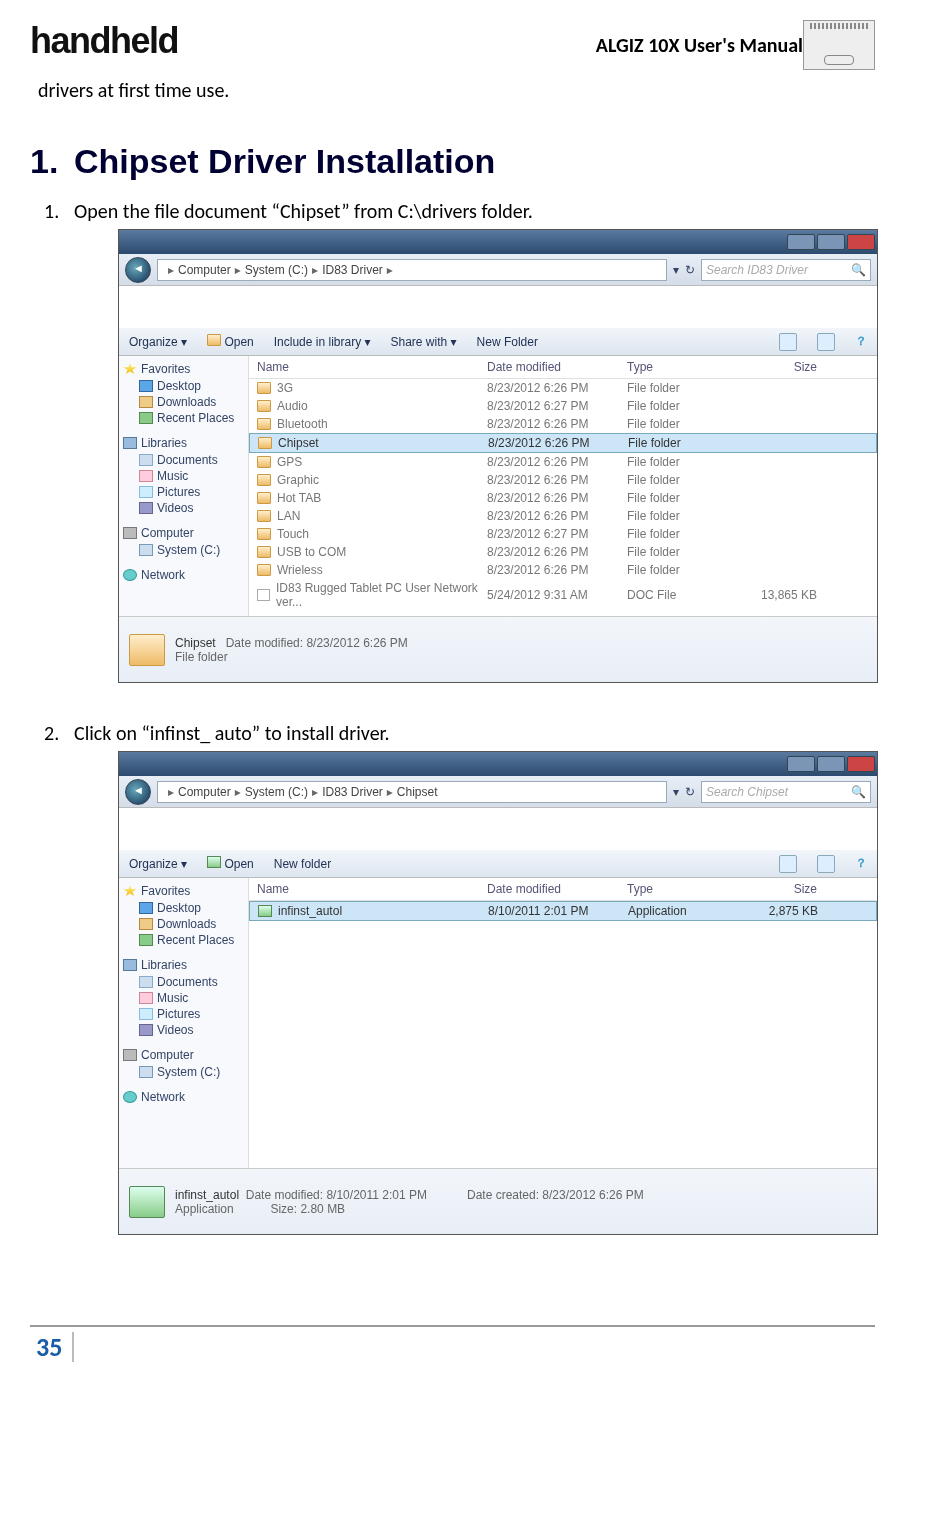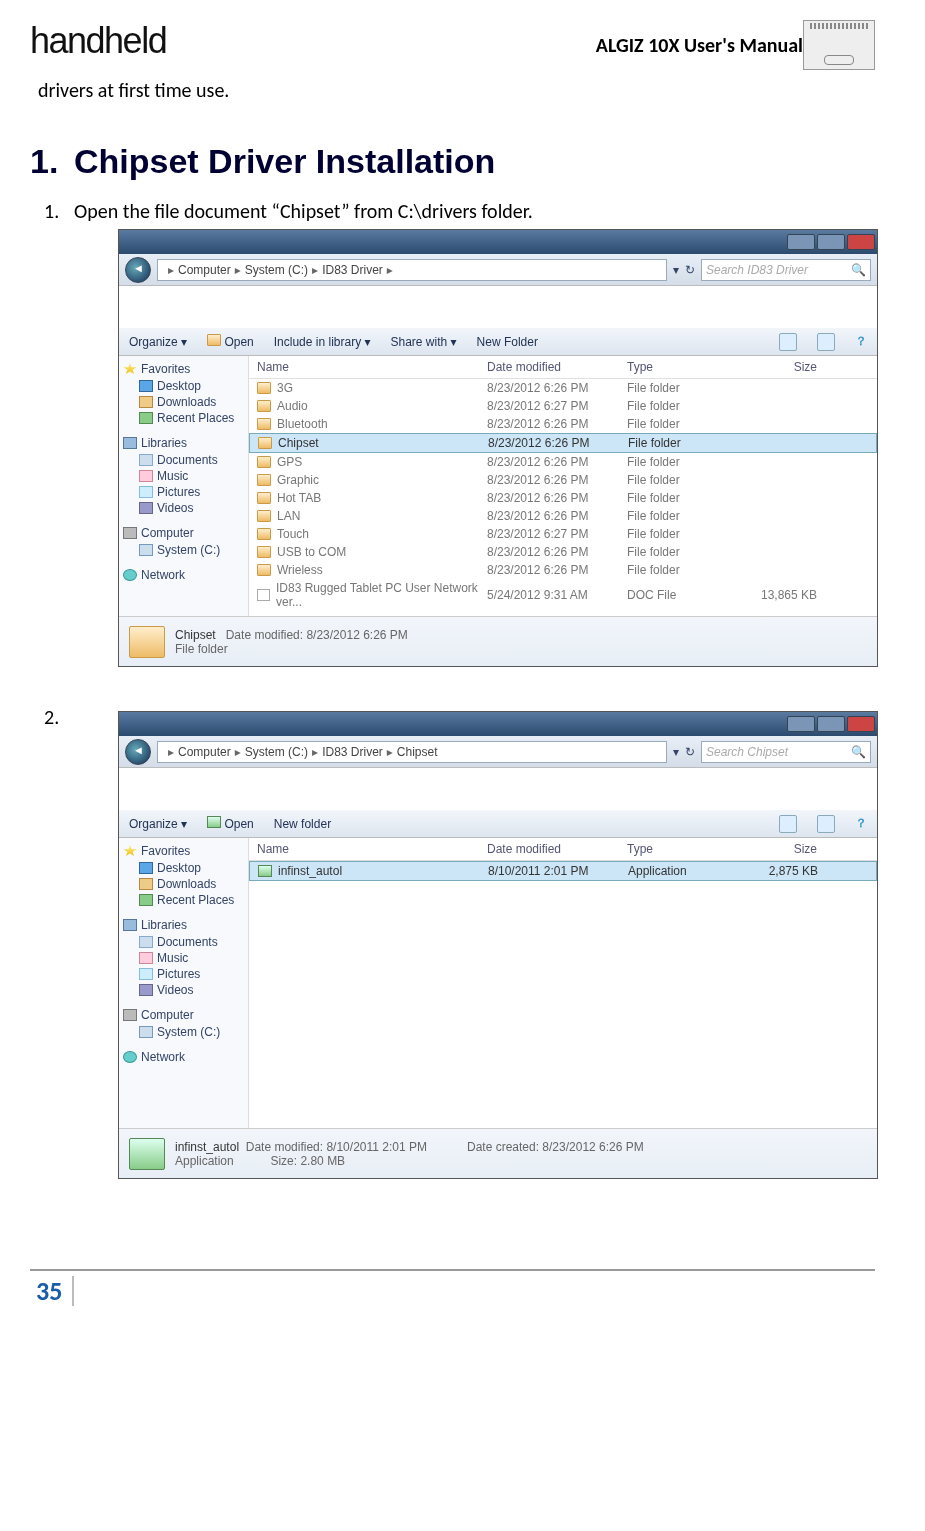--- a/index.html
+++ b/index.html
@@ -1,21 +1,21 @@
 <!DOCTYPE html>
 <html><head>
 <meta charset="utf-8">
 <style>
   * { box-sizing: border-box; margin: 0; padding: 0; }
   body { font-family: Calibri, Arial, sans-serif; background: #fff; color: #000; width: 925px; }
   .page { padding: 20px 50px 20px 30px; position: relative; }
   
   
   .header { display: flex; justify-content: space-between; align-items: flex-start; margin-bottom: 8px; }
-  .brand { font-family: Arial, sans-serif; font-size: 36px; font-weight: 400; letter-spacing: -1.5px; color: #111; }
+  .brand { font-family: Arial, sans-serif; font-size: 36px; font-weight: 700; letter-spacing: -1.5px; color: #111; }
   .header-right { display: flex; align-items: center; }
   .manual-title { font-size: 20px; font-weight: bold; }
   .device-pic { width: 72px; height: 50px; border: 1px solid #999; background: #eee; position: relative; }
   .device-pic::before { content: ""; position: absolute; top: 2px; left: 6px; right: 6px; height: 6px; background: repeating-linear-gradient(90deg,#888 0 2px,#eee 2px 4px); }
   .device-pic::after { content: ""; position: absolute; bottom: 4px; left: 20px; right: 20px; height: 8px; border: 1px solid #888; border-radius: 4px; }
   
   .intro { font-size: 20px; margin-left: 8px; margin-bottom: 40px; }
   
   .section-heading { font-family: "Arial Black", Arial, sans-serif; font-size: 34px; font-weight: 900; color: #000033; margin-bottom: 18px; }
   .sec-num { display: inline-block; width: 44px; }
@@ -68,21 +68,21 @@
   .filelist { flex: 1; }
   .listhead { display: flex; padding: 4px 8px; border-bottom: 1px solid #e0e0e0; color: #557; }
   .col-name { flex: 0 0 230px; }
   .col-date { flex: 0 0 140px; }
   .col-type { flex: 0 0 110px; }
   .col-size { flex: 0 0 80px; text-align: right; }
   .filerow { display: flex; padding: 2px 8px; align-items: center; color: #777; }
   .filerow.sel { background: #cde6f7; border: 1px solid #7ab; color: #333; }
   .filerow .col-name { display: flex; align-items: center; gap: 6px; }
   
-  .detailpane { height: 50px; background: linear-gradient(#f2f6fb,#e8eef6); border-top: 1px solid #ccc; display: flex; align-items: center; padding: 0 10px; gap: 10px; color: #666; }
+  .detailpane { height: 66px; background: linear-gradient(#f2f6fb,#e8eef6); border-top: 1px solid #ccc; display: flex; align-items: center; padding: 0 10px; gap: 10px; color: #666; }
   .detailpane .big-ico { width: 36px; height: 32px; background: linear-gradient(#fec,#eb6); border: 1px solid #c94; border-radius: 2px; }
   .detailpane.app .big-ico { background: linear-gradient(#dfe,#8c8); border-color: #585; }
   .detailpane .dn { color: #333; font-weight: 500; }
   
   
   .footer { margin-top: 60px; border-top: 2px solid #999; padding-top: 4px; display: flex; align-items: center; }
   .pagenum { color: #1a5da8; font-size: 26px; font-weight: bold; padding: 0 6px; }
   .footer .bar { width: 2px; height: 30px; background: #bbb; margin-left: 4px; }
 </style>
 </head>
@@ -331,20 +331,21 @@
             </div>
           </div>
         </div>
 
       </div>
     </li>
 
     <li>
       <span class="step-num">2.</span>
       <div class="step-body">
+        <div>Click on “infinst_ auto” to install driver.</div>
 
         <div class="explorer">
           <div class="titlebar">
             <div class="winbtn"></div>
             <div class="winbtn"></div>
             <div class="winbtn close"></div>
           </div>
           <div class="navbar">
             <div class="backbtn"></div>
             <div class="addr">

